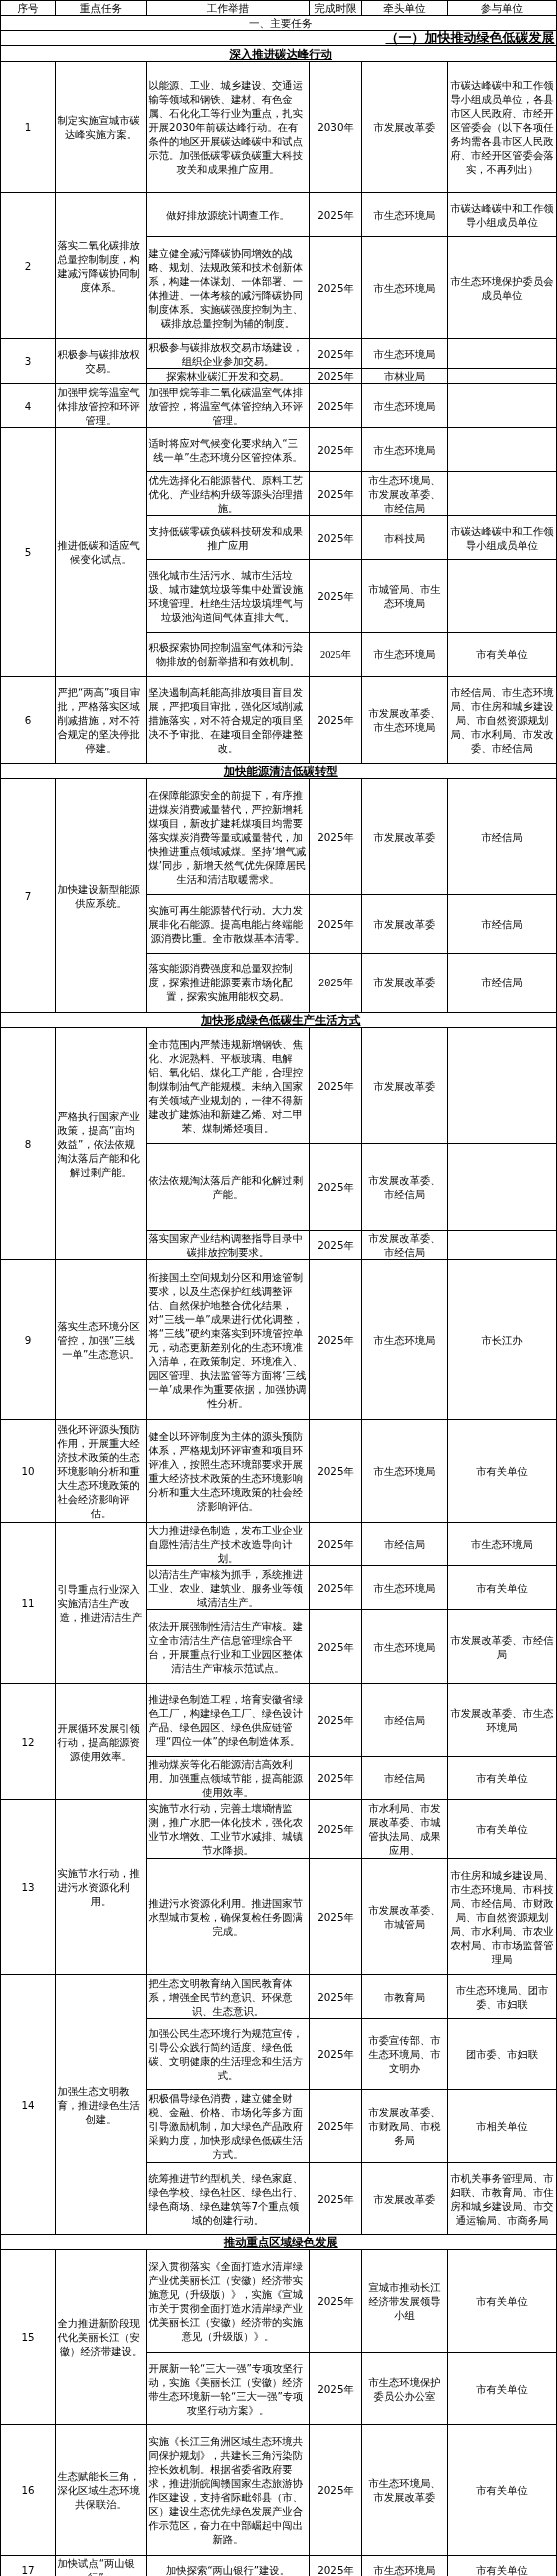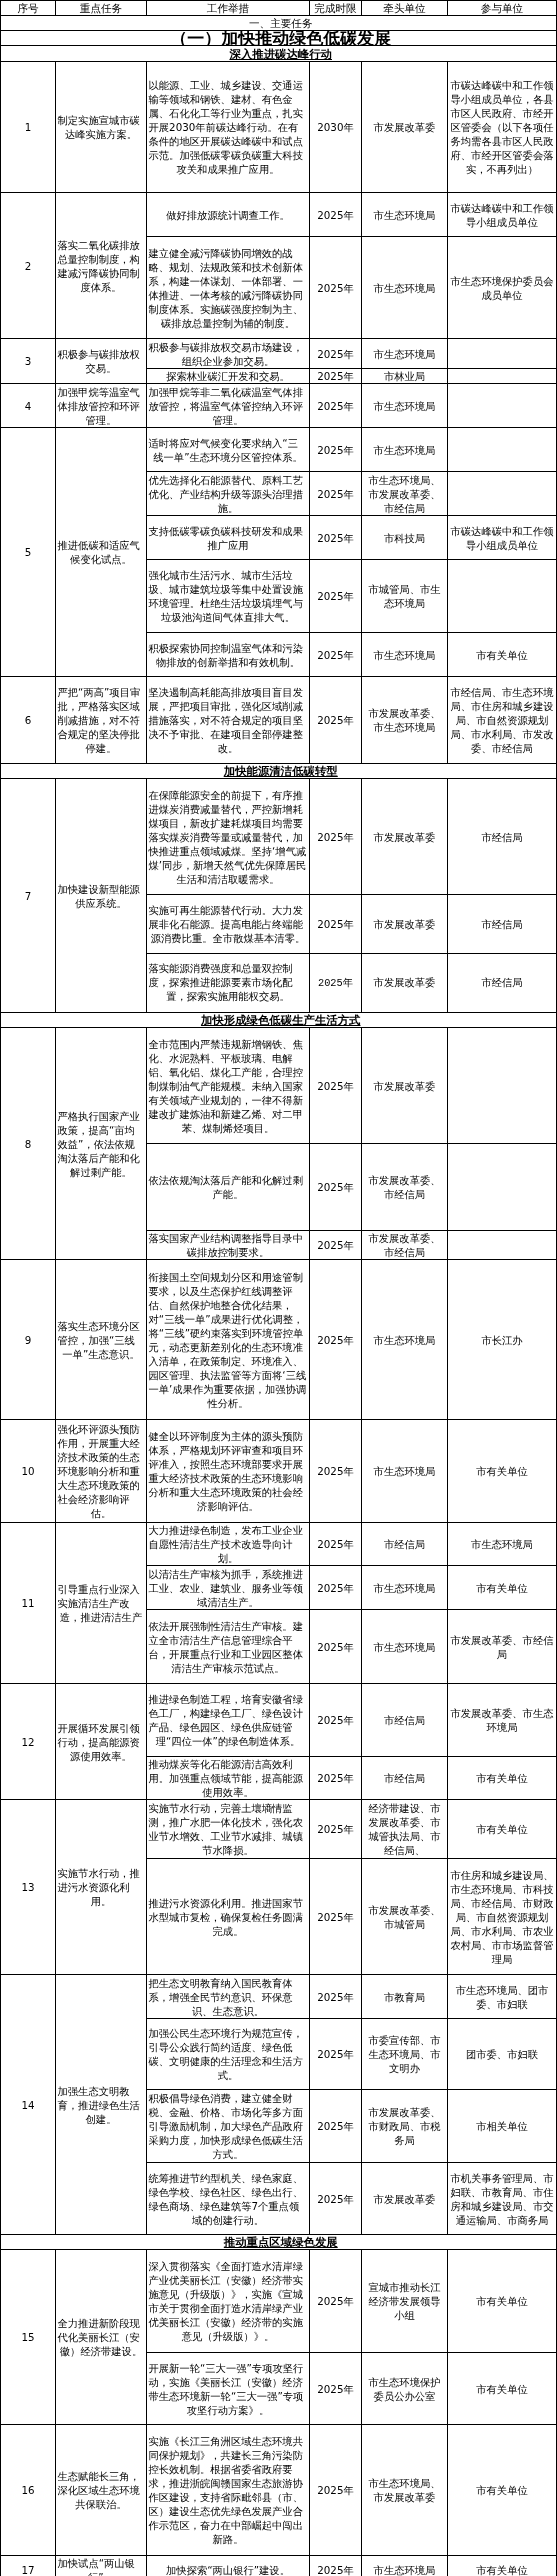--- a/index.html
+++ b/index.html
@@ -3,21 +3,21 @@
 <meta charset="utf-8">
 <style>
   html, body { margin: 0; padding: 0; background: #ffffff; }
   body { width: 557px; height: 2576px; overflow: hidden; font-family: "DejaVu Sans", "Liberation Sans", sans-serif; color: #000; }
   table { border-collapse: collapse; width: 557px; table-layout: fixed; }
   td, th { border: 1.5px solid #000; padding: 0 1.5px; text-align: center; vertical-align: middle; font-size: 10.3px; line-height: 14px; font-weight: normal; overflow: hidden; word-break: break-all; }
   th { font-size: 10.6px; }
   td.measure { text-align: left; text-align-last: center; }
   tr.section td { font-size: 10.6px; padding-left: 6px; }
   tr.section.bold td { font-weight: bold; font-size: 11.4px; text-decoration: underline; }
-  tr.section.bold.big td { font-size: 17px; }
+  tr.section.bold.big td { font-size: 13px; text-align: right; }
 </style>
 </head>
 <body>
 
 <table>
   <colgroup>
     <col style="width:55px">
       <col style="width:91px">
       <col style="width:163px">
       <col style="width:52px">
@@ -107,21 +107,21 @@
         <td>2025年</td>
         <td>市科技局</td>
         <td>市碳达峰碳中和工作领导小组成员单位</td>
       </tr>
       <tr style="height: 73px;">
         <td class="measure">强化城市生活污水、城市生活垃圾、城市建筑垃圾等集中处置设施环境管理。杜绝生活垃圾填埋气与垃圾池沟道间气体直排大气。</td>
         <td>2025年</td>
         <td>市城管局、市生态环境局</td>
         <td></td>
       </tr>
-      <tr style="height: 44px;">
+      <tr style="height: 44px; font-family: Liberation Serif, serif;">
         <td class="measure">积极探索协同控制温室气体和污染物排放的创新举措和有效机制。</td>
         <td>2025年</td>
         <td>市生态环境局</td>
         <td>市有关单位</td>
       </tr>
       <tr style="height: 87px;">
         <td rowspan="1">6</td>
         <td class="measure" rowspan="1">严把“两高”项目审批，严格落实区域削减措施，对不符合规定的坚决停批停建。</td>
         <td class="measure">坚决遏制高耗能高排放项目盲目发展，严把项目审批，强化区域削减措施落实，对不符合规定的项目坚决不予审批、在建项目全部停建整改。</td>
         <td>2025年</td>
@@ -230,21 +230,21 @@
         <td class="measure">推动煤炭等化石能源清洁高效利用。加强重点领域节能，提高能源使用效率。</td>
         <td>2025年</td>
         <td>市经信局</td>
         <td>市有关单位</td>
       </tr>
       <tr style="height: 59px;">
         <td rowspan="2">13</td>
         <td class="measure" rowspan="2">实施节水行动，推进污水资源化利用。</td>
         <td class="measure">实施节水行动，完善土壤墒情监测，推广水肥一体化技术，强化农业节水增效、工业节水减排、城镇节水降损。</td>
         <td>2025年</td>
-        <td>经济带建设、市发展改革委、市城管执法局、市经信局、</td>
+        <td>市水利局、市发展改革委、市城管执法局、成果应用、</td>
         <td>市有关单位</td>
       </tr>
       <tr style="height: 116px;">
         <td class="measure">推进污水资源化利用。推进国家节水型城市复检，确保复检任务圆满完成。</td>
         <td>2025年</td>
         <td>市发展改革委、市城管局</td>
         <td>市住房和城乡建设局、市生态环境局、市科技局、市经信局、市财政局、市自然资源规划局、市水利局、市农业农村局、市市场监督管理局</td>
       </tr>
       <tr style="height: 44px;">
         <td rowspan="4">14</td>

